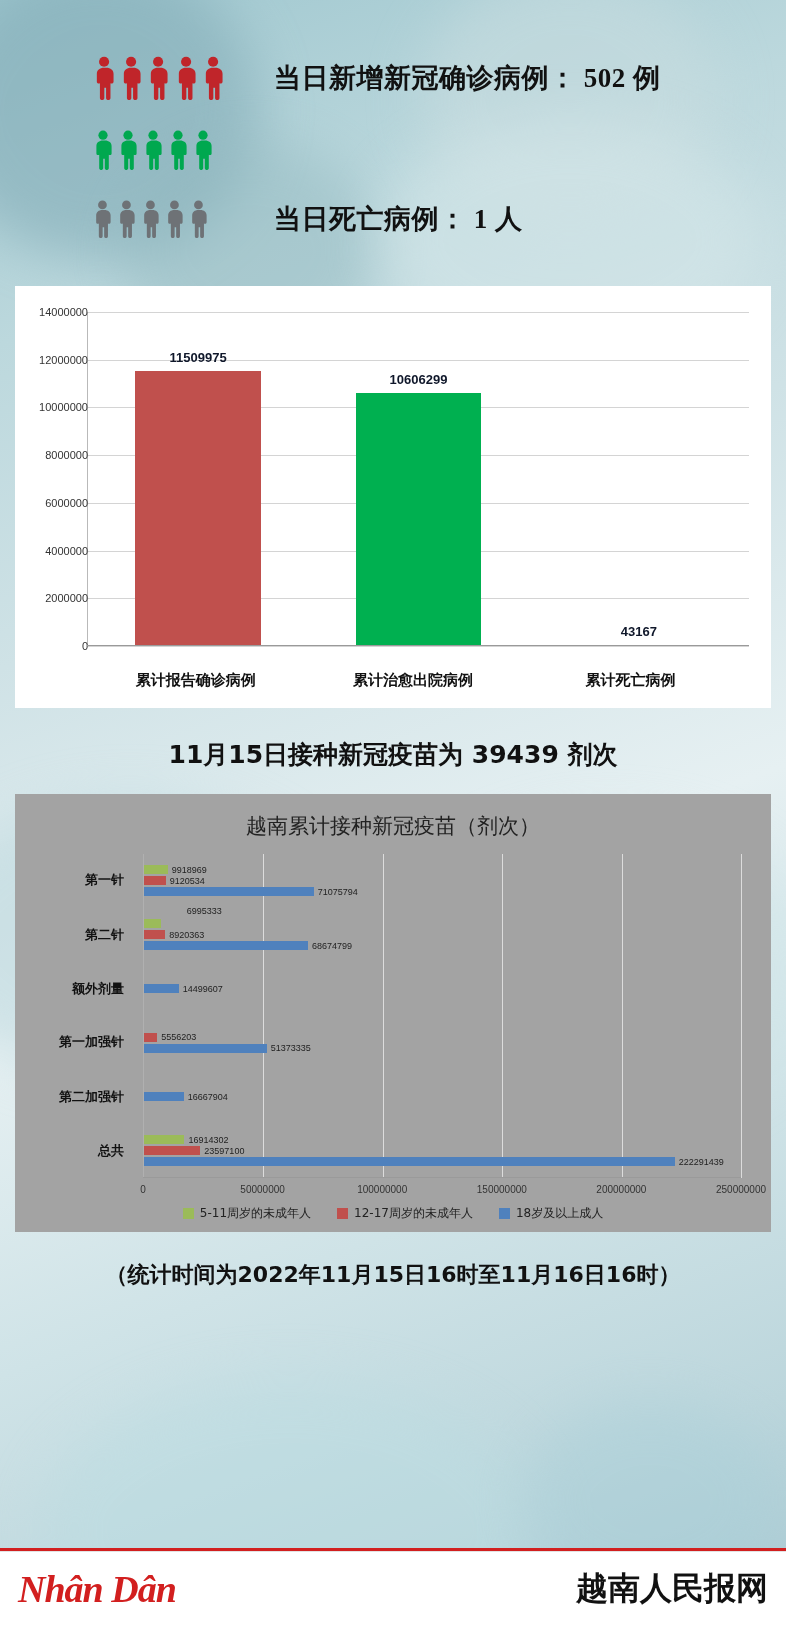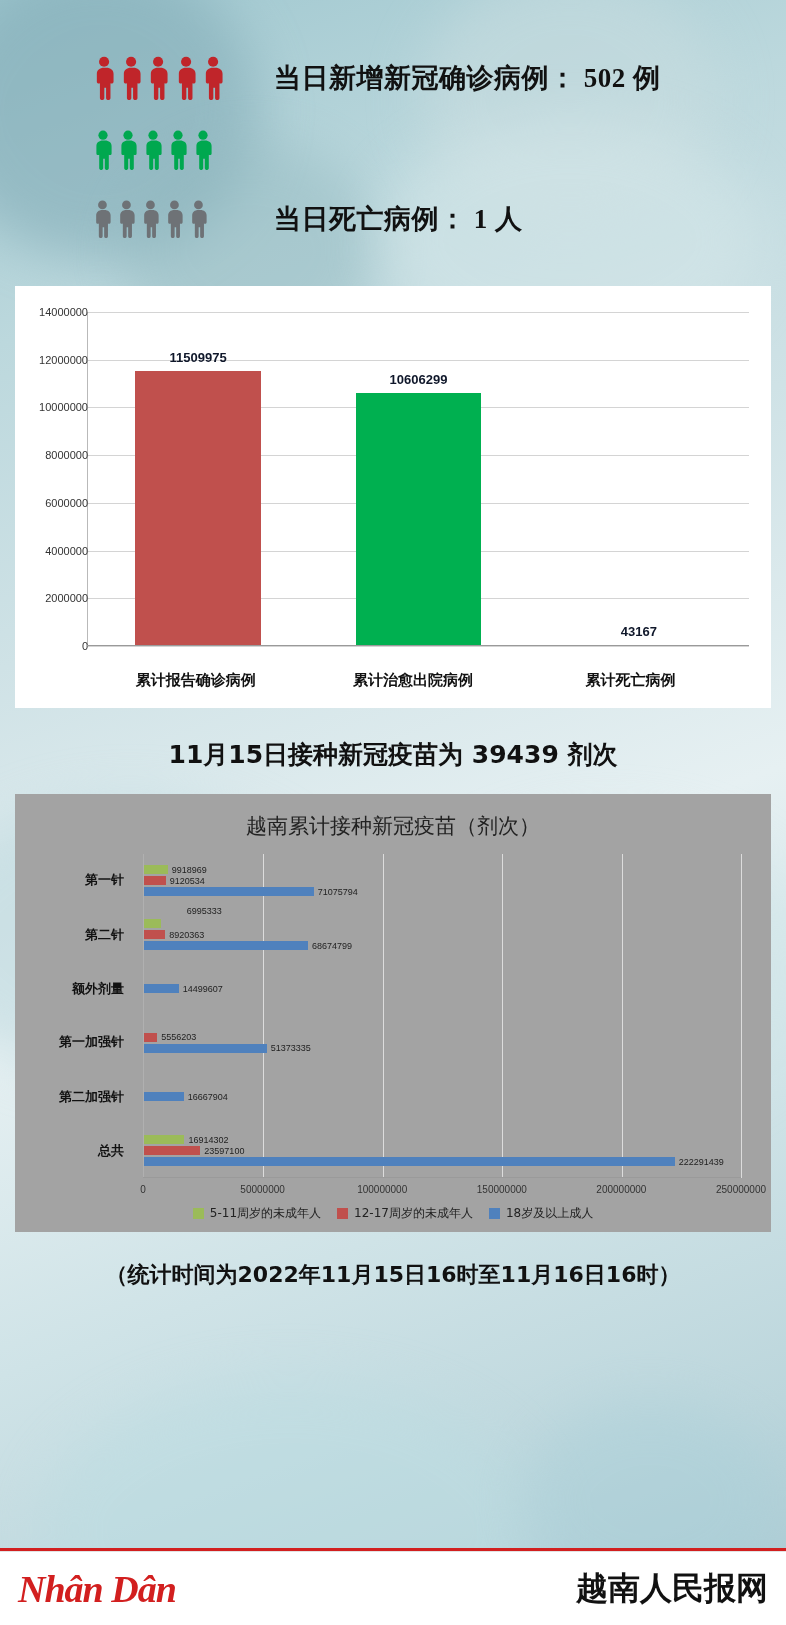--- a/index.html
+++ b/index.html
@@ -69,21 +69,21 @@
   .c2-plot { position:absolute; left:116px; right:18px; top:4px; bottom:44px; border-left:1px solid #b0b0b0; }
   .c2-vgrid { position:absolute; top:0; bottom:0; border-left:1px solid #dcdcdc; }
   .c2-xaxis { position:absolute; left:116px; right:18px; bottom:44px; border-top:1px solid #9a9a9a;}
   .c2-xlab { position:absolute; top:6px; transform:translateX(-50%); font-size:10px; color:#333; white-space:nowrap;}
   .c2-group-label {
     position:absolute; right:100%; margin-right:20px; transform:translateY(-50%);
     font-family:"DejaVu Sans", sans-serif; font-size:13px; font-weight:700; color:#111; white-space:nowrap;
   }
   .c2-bar { position:absolute; left:0; }
   .c2-bval { position:absolute; transform:translateY(-50%); font-size:9px; color:#222; white-space:nowrap; }
-  .c2-legend { position:absolute; left:0; right:0; bottom:0; display:flex; justify-content:center; gap:16px; }
+  .c2-legend { position:absolute; left:0; right:0; bottom:0; display:flex; justify-content:center; gap:26px; }
   .lg { display:flex; align-items:center; gap:6px; }
   .lg-sw { width:11px; height:11px; display:inline-block; }
   .lg-tx { font-family:"DejaVu Sans", sans-serif; font-size:12px; color:#222; white-space:nowrap;}
 
   
   .note {
     text-align:center; font-family:"DejaVu Sans", sans-serif; font-weight:700;
     font-size:22px; color:#111; padding: 28px 0 22px 0; white-space:nowrap;
   }
 

